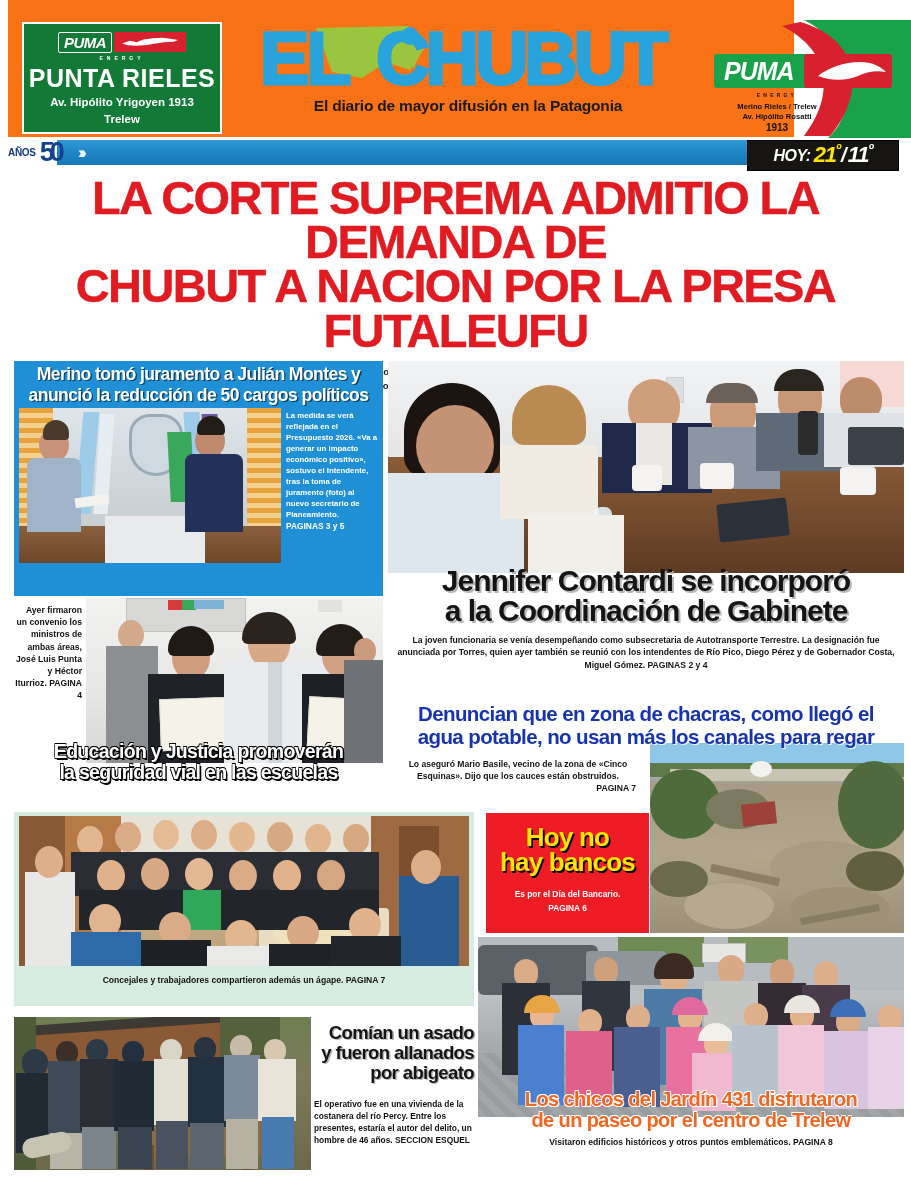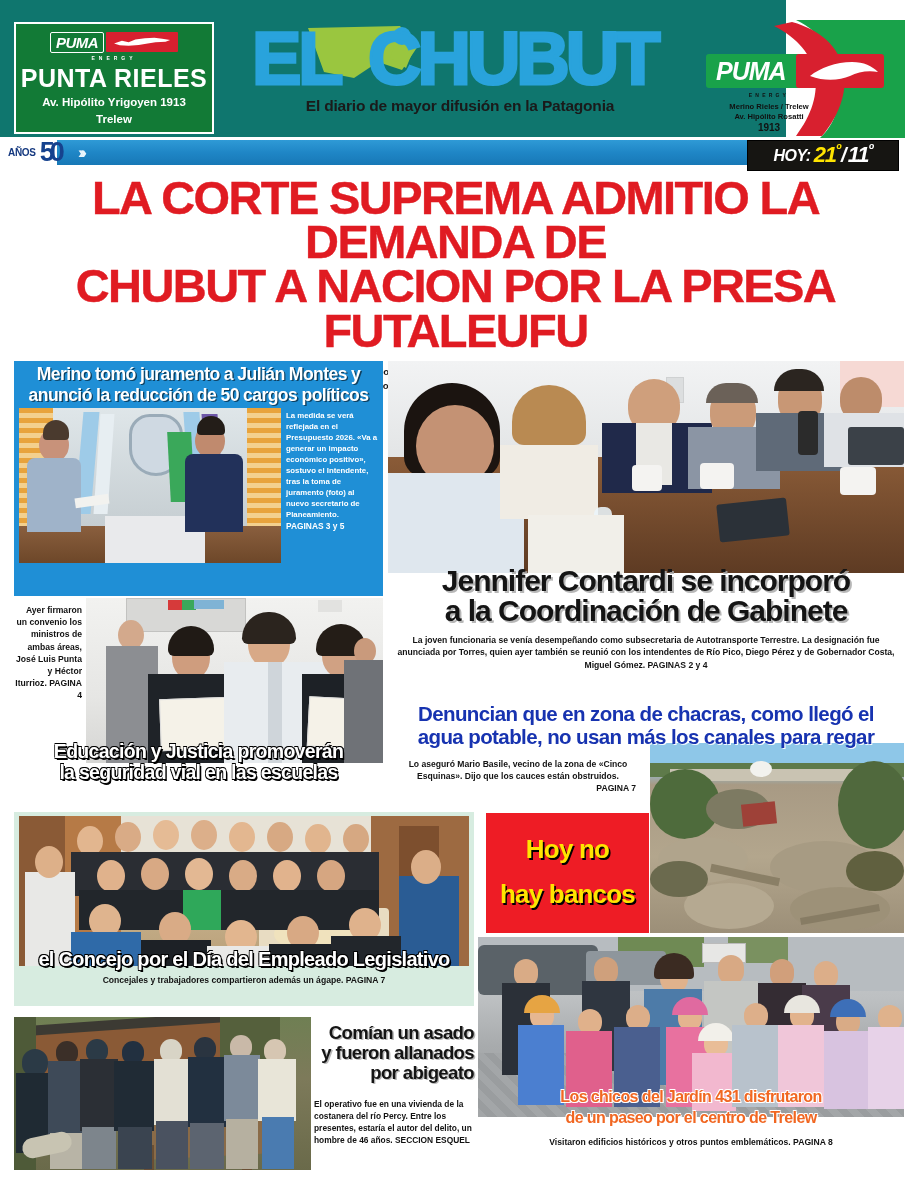--- a/index.html
+++ b/index.html
@@ -5,21 +5,21 @@
   * { box-sizing: border-box; margin: 0; padding: 0; }
   html, body {
     width: 911px; height: 1180px;
     background: #ffffff;
     font-family: "Liberation Sans", sans-serif;
     overflow: hidden;
   }
   .page { position: relative; width: 911px; height: 1180px; background: #fff; }
 
   
-  .masthead { position: absolute; left: 0; top: 0; width: 786px; height: 137px; background: #0f766e; }
+  .masthead { position: absolute; left: 8px; top: 0; width: 786px; height: 137px; background: #f97316; }
 
   .puma-left {
     position: absolute; left: 14px; top: 22px; width: 200px; height: 112px;
     background: #127a36; border: 2px solid #fff;
     display: flex; flex-direction: column; align-items: center; justify-content: flex-start;
     padding-top: 6px;
   }
   .puma-badge {
     width: 160px; height: 24px; display: flex; align-items: center; justify-content: center;
     position: relative;
@@ -155,21 +155,21 @@
   .chacras-sub {
     position: absolute; left: 0; top: 55px; width: 260px; text-align: center;
     font-size: 8.6px; font-weight: bold; color: #131313; line-height: 1.42;
   }
   .chacras-photo {
     position: absolute; left: 262px; top: 40px; width: 254px; height: 190px; overflow: hidden;
   }
   .hoy-box {
     position: absolute; left: 486px; top: 813px; width: 163px; height: 120px;
     background: #ee1c25; display: flex; flex-direction: column;
-    align-items: center; justify-content: flex-start; padding-top: 24px; gap: 20px;
+    align-items: center; justify-content: flex-start; padding-top: 12px;
   }
   .hoy-h {
     color: #ffe400; font-weight: bold; font-size: 26px; line-height: 0.98; text-align: center;
     letter-spacing: -0.8px; text-shadow: 1.6px 1.6px 0 #000;
     font-family: "Liberation Sans Narrow","Liberation Sans", sans-serif;
   }
   .hoy-sub { color: #fff; font-size: 8.4px; font-weight: bold; margin-top: 13px; text-align: center; line-height: 1.4; }
 
   
   .recon {
@@ -200,21 +200,21 @@
   .asado-sub {
     position: absolute; right: 0; top: 87px; width: 160px; text-align: left;
     font-size: 8.4px; font-weight: bold; color: #121212; line-height: 1.42;
   }
 
   
   .jardin { position: absolute; left: 478px; top: 937px; width: 426px; height: 235px; }
   .jardin-photo { position: absolute; left: 0; top: 0; width: 426px; height: 180px; overflow: hidden; }
   .jardin-h {
     position: absolute; left: 0; top: 152px; width: 426px; text-align: center;
-    color: #f16722; font-weight: bold; font-size: 16px; line-height: 1.0; letter-spacing: -0.6px;
+    color: #f16722; font-weight: bold; font-size: 20px; line-height: 1.0; letter-spacing: -0.6px;
     text-shadow: 1.3px 1.3px 0 #fff, -0.7px -0.7px 0 #fff, 0.7px -0.7px 0 #fff, -0.7px 0.7px 0 #fff;
     font-family: "Liberation Sans Narrow","Liberation Sans", sans-serif;
   }
   .jardin-sub {
     position: absolute; left: 0; top: 200px; width: 426px; text-align: center;
     font-size: 8.6px; font-weight: bold; color: #121212;
   }
 
   
   .ph { position: absolute; inset: 0; }
@@ -474,21 +474,20 @@
       <div class="rect" style="left:52px;top:116px;width:70px;height:34px;background:#2f6aa8"></div>
       <div class="blob" style="left:140px;top:96px;width:32px;height:34px;background:#d9ab86"></div>
       <div class="rect" style="left:122px;top:124px;width:70px;height:26px;background:#1d2126"></div>
       <div class="blob" style="left:206px;top:104px;width:32px;height:34px;background:#e2b68f"></div>
       <div class="rect" style="left:188px;top:130px;width:70px;height:20px;background:#e9e9e7"></div>
       <div class="blob" style="left:268px;top:100px;width:32px;height:34px;background:#d8a984"></div>
       <div class="rect" style="left:250px;top:128px;width:70px;height:22px;background:#1f2328"></div>
       <div class="blob" style="left:330px;top:92px;width:32px;height:34px;background:#dfb28c"></div>
       <div class="rect" style="left:312px;top:120px;width:70px;height:30px;background:#22262b"></div>
     </div>
-    <div class="recon-h" style="top:138px">el Concejo por el Día del Empleado Legislativo</div>
     <div class="recon-sub">Concejales y trabajadores compartieron además un ágape. PAGINA 7</div>
   </div>
 
   <div class="asado">
     <div class="asado-photo">
       <div class="ph" style="background:linear-gradient(180deg,#6f7f53 0%,#7d7a5a 40%,#6a6a4a 100%)"></div>
       <div class="rect" style="left:20px;top:6px;width:186px;height:86px;background:#8a5a36;transform:skewY(-4deg)"></div>
       <div class="rect" style="left:20px;top:2px;width:186px;height:10px;background:#3c3a33;transform:skewY(-4deg)"></div>
       <div class="rect" style="left:206px;top:0;width:60px;height:120px;background:#55603c"></div>
       <div class="rect" style="left:0;top:0;width:22px;height:153px;background:#4e5a38"></div>

